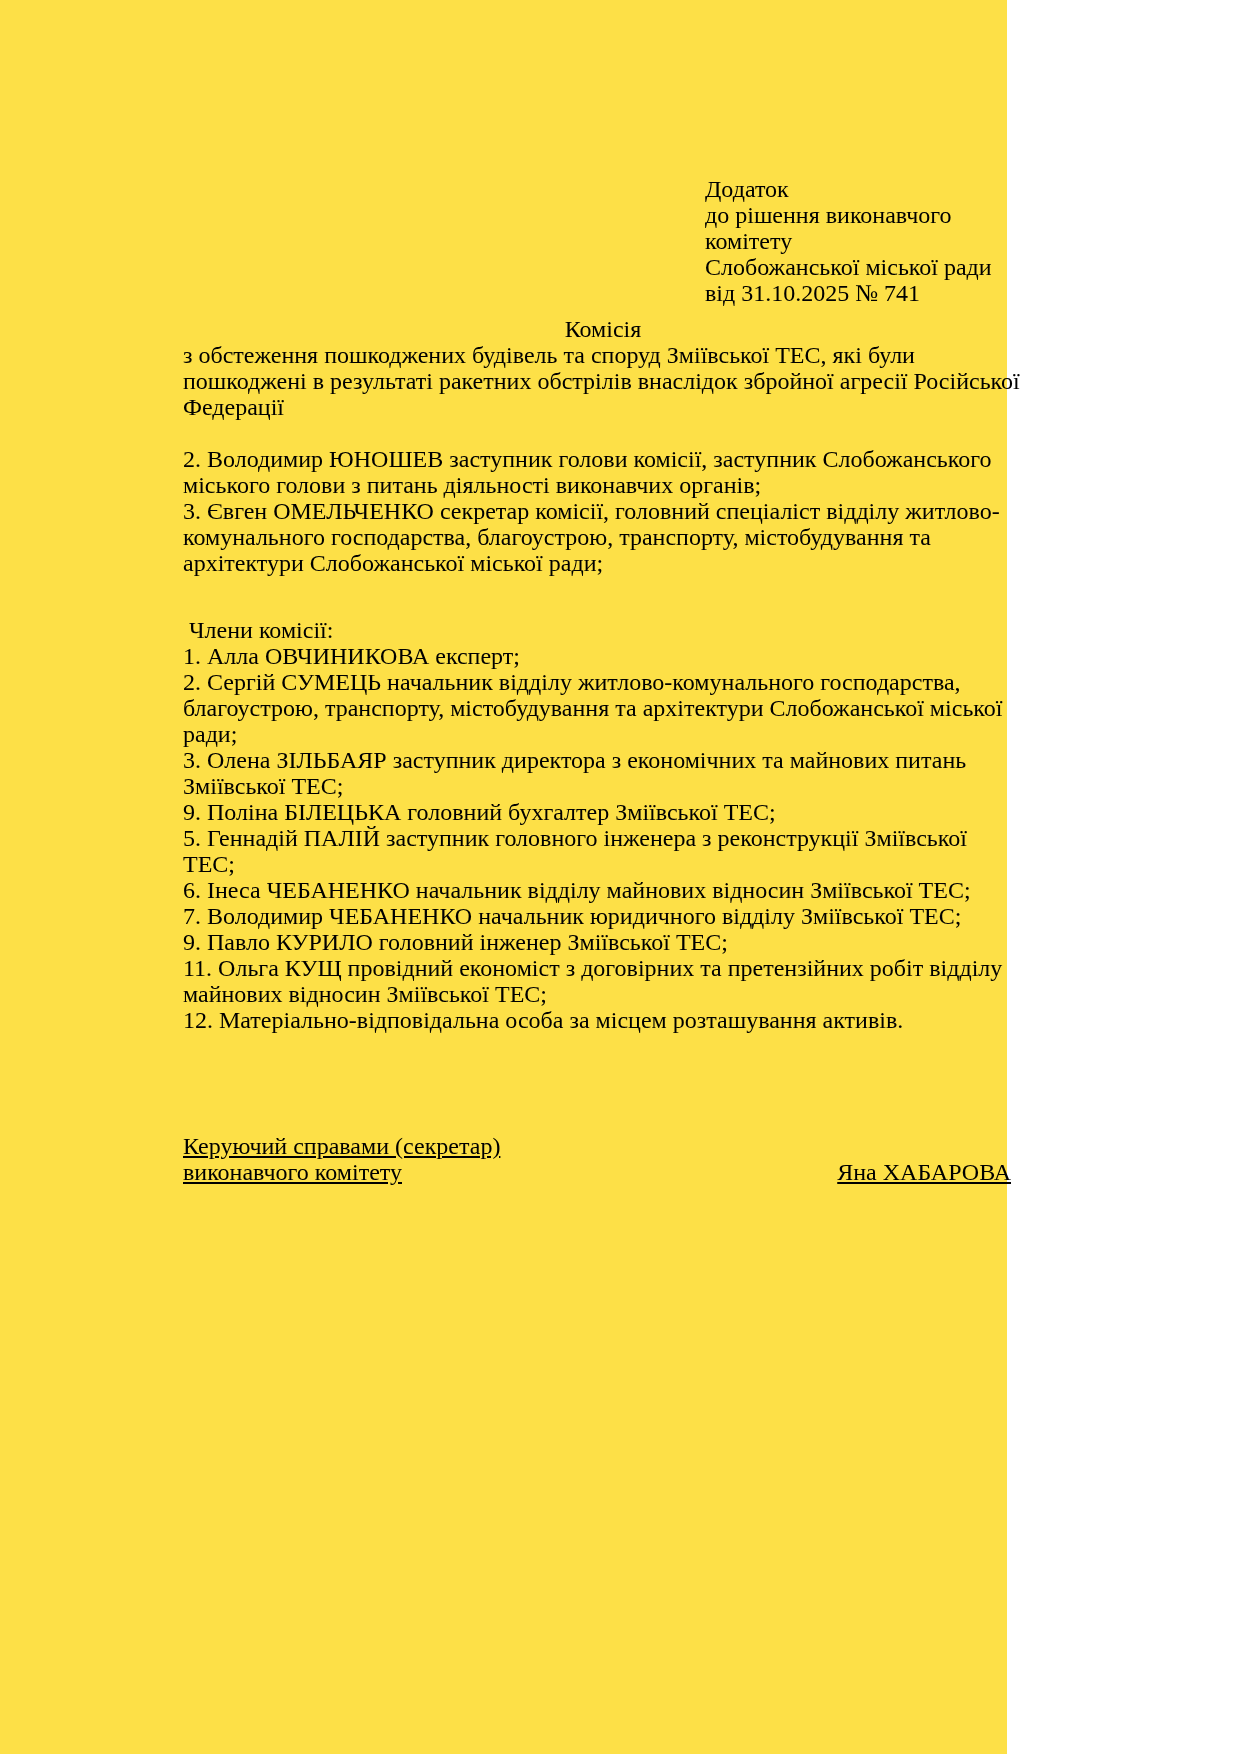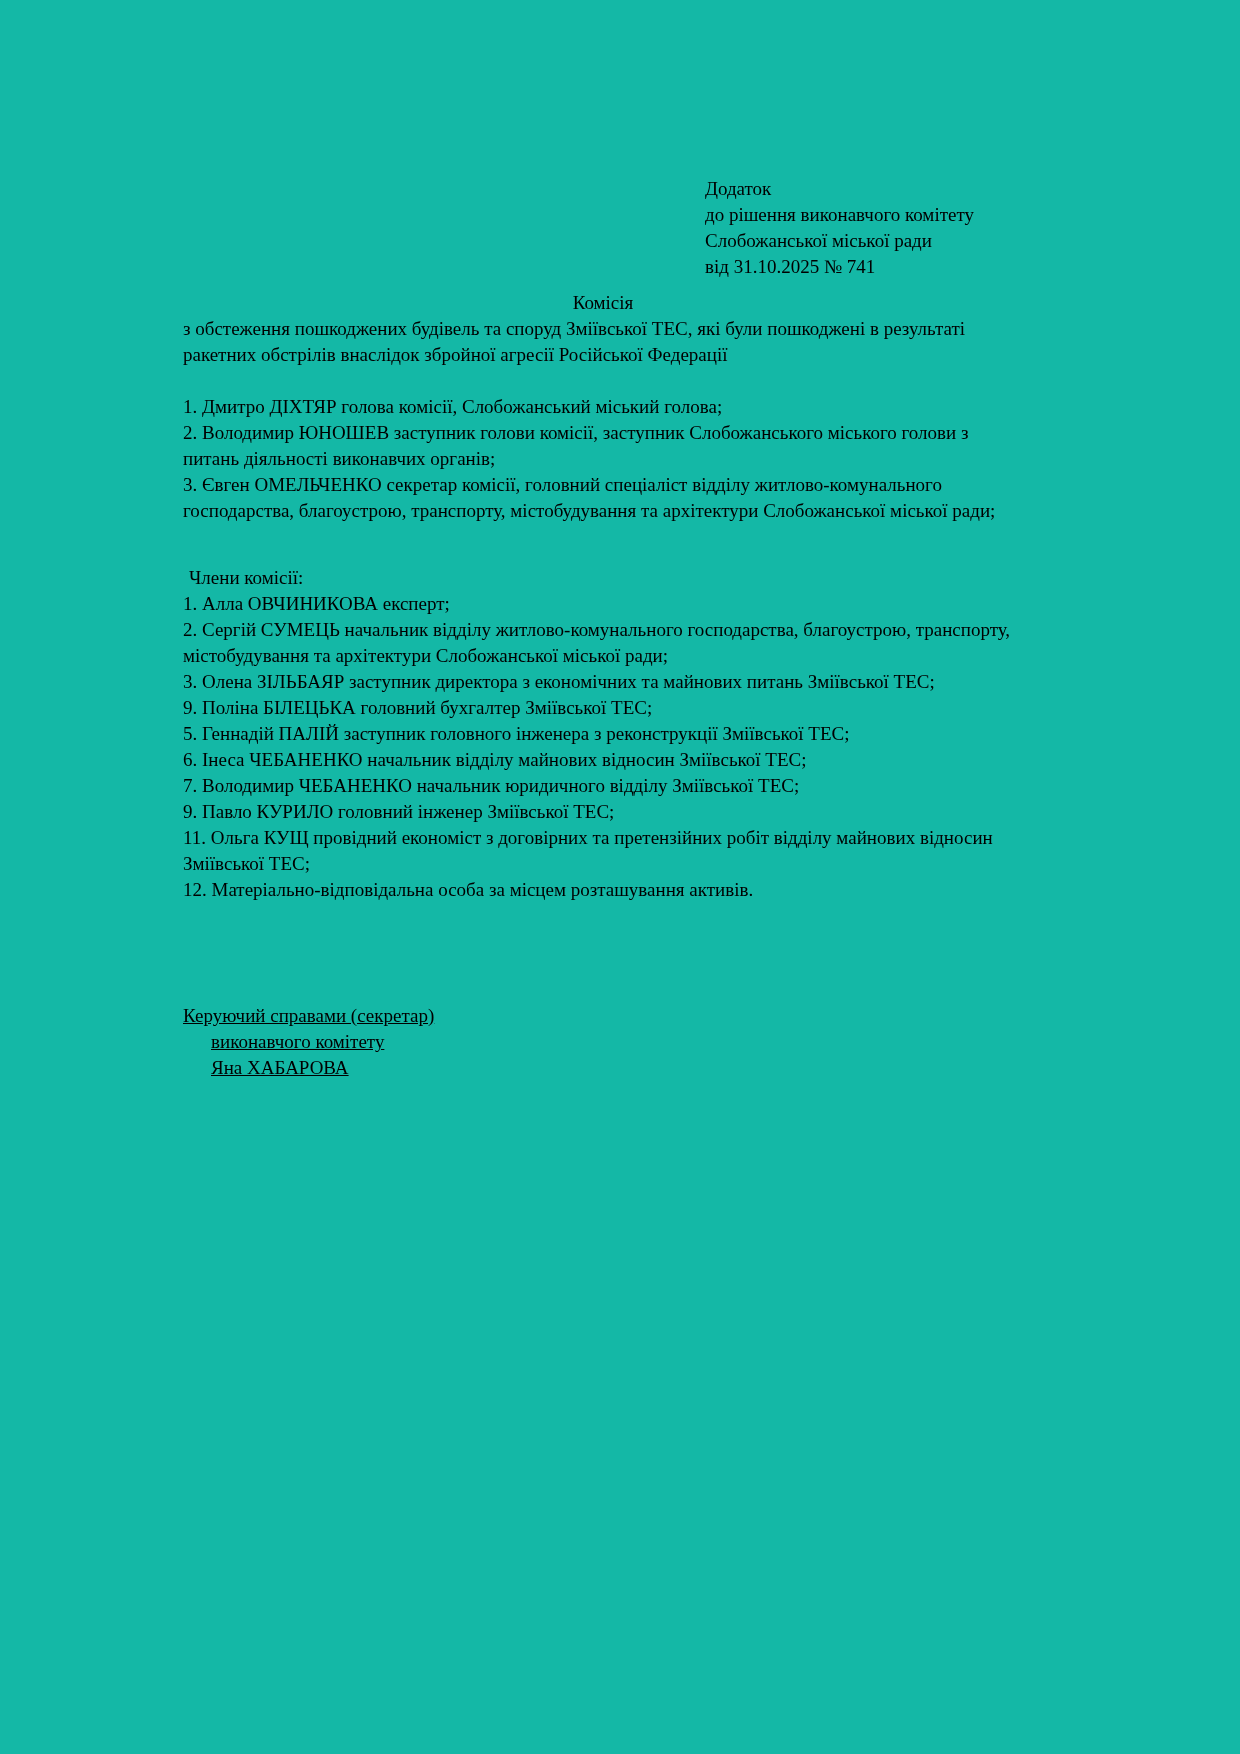--- a/index.html
+++ b/index.html
@@ -2,26 +2,26 @@
 <html><head>
 <meta charset="utf-8">
 <style>
   html, body {
     margin: 0;
     padding: 0;
     background: #ffffff;
   }
   .page {
     position: relative;
-    width: 1240px;
+    width: 1007px;
     height: 1754px;
-    background: #14b8a6;
+    background: #fde047;
     color: #000000;
     font-family: "Liberation Serif", "DejaVu Serif", serif;
-    font-size: 19px;
+    font-size: 24px;
     line-height: 26px;
     box-sizing: border-box;
     padding-top: 176px;
   }
   .content {
     width: 840px;
     margin-left: 183px;
   }
   p {
     margin: 0;
@@ -42,21 +42,20 @@
     margin-top: 41px;
   }
   .signature {
     margin-top: 100px;
     text-decoration: underline;
   }
   .signature-row {
     display: flex;
     justify-content: space-between;
     align-items: baseline;
-    flex-direction: column;
   }
   .signature-name {
     padding-right: 12px;
     margin-left: 28px;
   }
 </style>
 </head>
 <body>
 
 <div class="page">
@@ -67,21 +66,20 @@
       <p>до рішення виконавчого комітету</p>
       <p>Слобожанської міської ради</p>
       <p>від 31.10.2025 № 741</p>
     </div>
 
     <p class="doc-title">Комісія</p>
 
     <p>з обстеження пошкоджених будівель та споруд Зміївської ТЕС, які були пошкоджені в результаті ракетних обстрілів внаслідок збройної агресії Російської Федерації</p>
 
     <div class="lead-list">
-      <p>1. Дмитро ДІХТЯР голова комісії, Слобожанський міський голова;</p>
       <p>2. Володимир ЮНОШЕВ заступник голови комісії, заступник Слобожанського міського голови з питань діяльності виконавчих органів;</p>
       <p>3. Євген ОМЕЛЬЧЕНКО секретар комісії, головний спеціаліст відділу житлово-комунального господарства, благоустрою, транспорту, містобудування та архітектури Слобожанської міської ради;</p>
     </div>
 
     <p class="members-heading">Члени комісії:</p>
 
     <div>
       <p>1. Алла ОВЧИНИКОВА експерт;</p>
       <p>2. Сергій СУМЕЦЬ начальник відділу житлово-комунального господарства, благоустрою, транспорту, містобудування та архітектури Слобожанської міської ради;</p>
       <p>3. Олена ЗІЛЬБАЯР заступник директора з економічних та майнових питань Зміївської ТЕС;</p>

